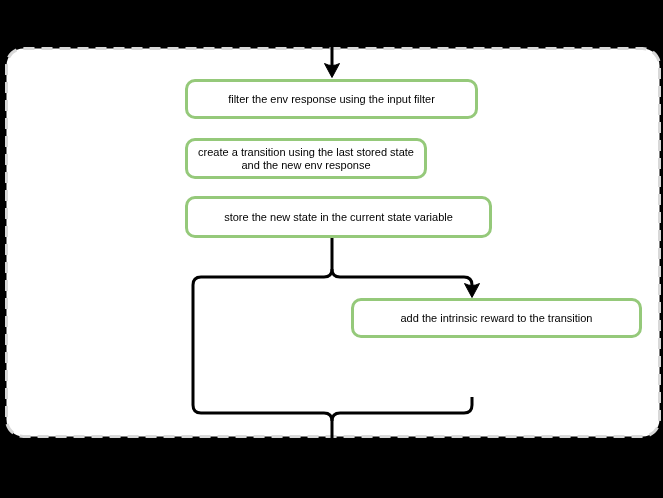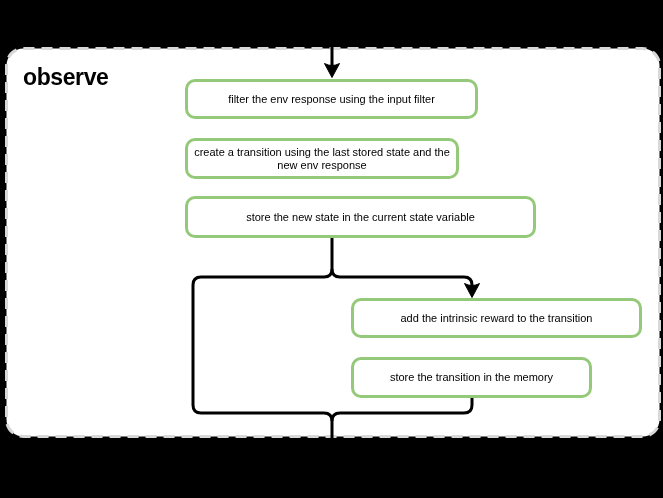--- a/index.html
+++ b/index.html
@@ -30,22 +30,22 @@
     display: flex;
     align-items: center;
     justify-content: center;
     text-align: center;
     font-size: 11px;
     line-height: 13px;
     color: #000;
     padding: 0 3px;
   }
   .n1 { left: 185px; top: 79px;  width: 293px; height: 40px; }
-  .n2 { left: 185px; top: 138px; width: 274px; height: 41px; }
-  .n3 { left: 185px; top: 196px; width: 351px; height: 42px; }
+  .n2 { left: 185px; top: 138px; width: 242px; height: 41px; }
+  .n3 { left: 185px; top: 196px; width: 307px; height: 42px; }
   .n4 { left: 351px; top: 298px; width: 291px; height: 40px; }
   .n5 { left: 351px; top: 357px; width: 241px; height: 41px; }
   .condition-label {
     position: absolute;
     left: 347px;
     top: 255px;
     font-size: 11.5px;
     font-weight: bold;
     color: #000;
     white-space: nowrap;
@@ -64,36 +64,32 @@
     <path d="M332,77.5 L324.5,63.5 Q332,67.5 339.5,63.5 Z" stroke-width="1" fill="#000000" stroke="#000000"></path>
 
     <path d="M332,237 V269 Q332,277 324,277 H201 Q193,277 193,285 V405 Q193,413 201,413 H324 Q332,413 332,421 V444" fill="none" stroke-width="3" stroke-linejoin="round" stroke="#000000"></path>
 
     <path d="M332,269 Q332,277 340,277 H464 Q472,277 472,285 V290" fill="none" stroke-width="3" stroke-linejoin="round" stroke="#000000"></path>
     <path d="M472,297.5 L464.5,283.5 Q472,287.5 479.5,283.5 Z" stroke-width="1" fill="#000000" stroke="#000000"></path>
 
     <path d="M472,397 V405 Q472,413 464,413 H340 Q332,413 332,421" fill="none" stroke-width="3" stroke-linejoin="round" stroke="#000000"></path>
   </svg>
 
-  <div class="group-title">observe</div>
 
   <div class="node n1">
     <span>filter the env response using the input filter</span>
   </div>
 
   <div class="node n2">
     <span>create a transition using the last stored state and the new env response</span>
   </div>
 
   <div class="node n3">
     <span>store the new state in the current state variable</span>
   </div>
 
 
   <div class="node n4">
     <span>add the intrinsic reward to the transition</span>
   </div>
 
-  <div class="node n5">
-    <span>store the transition in the memory</span>
-  </div>
 
 </div>
 
 </body></html>

